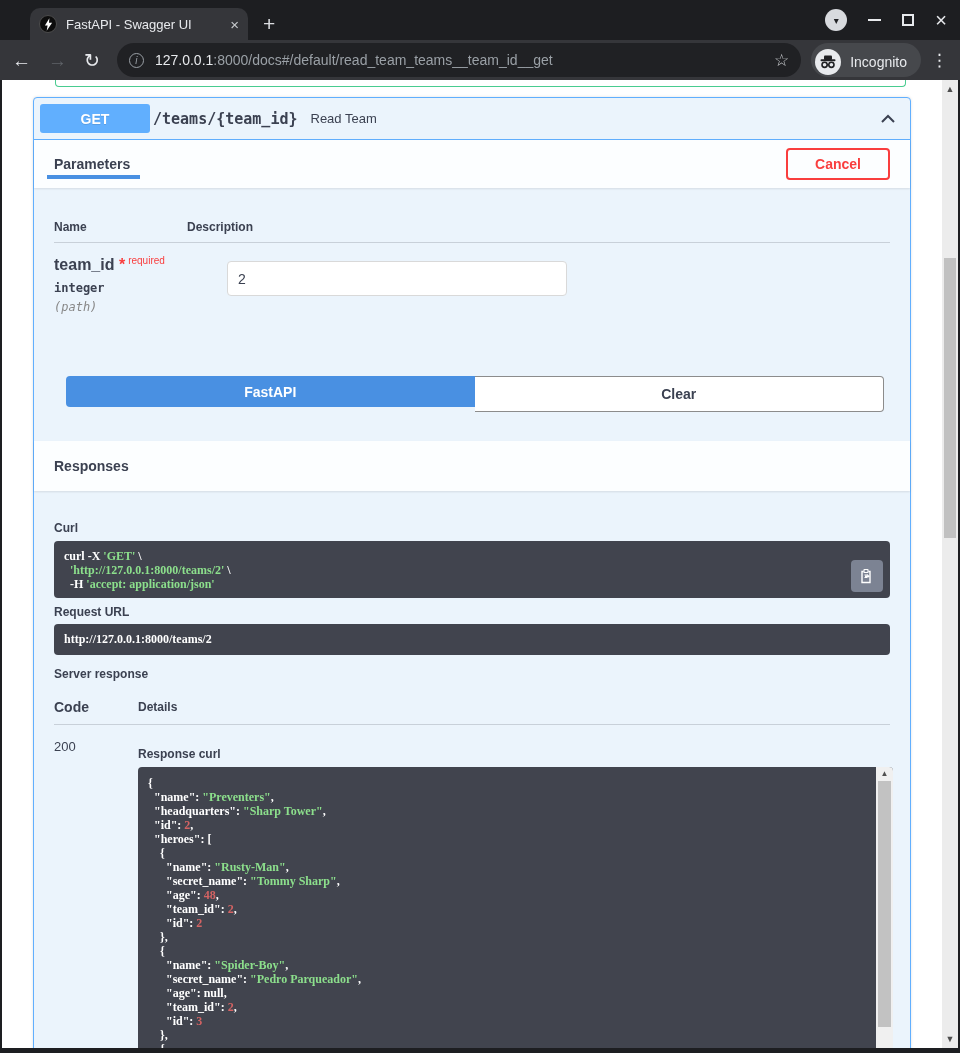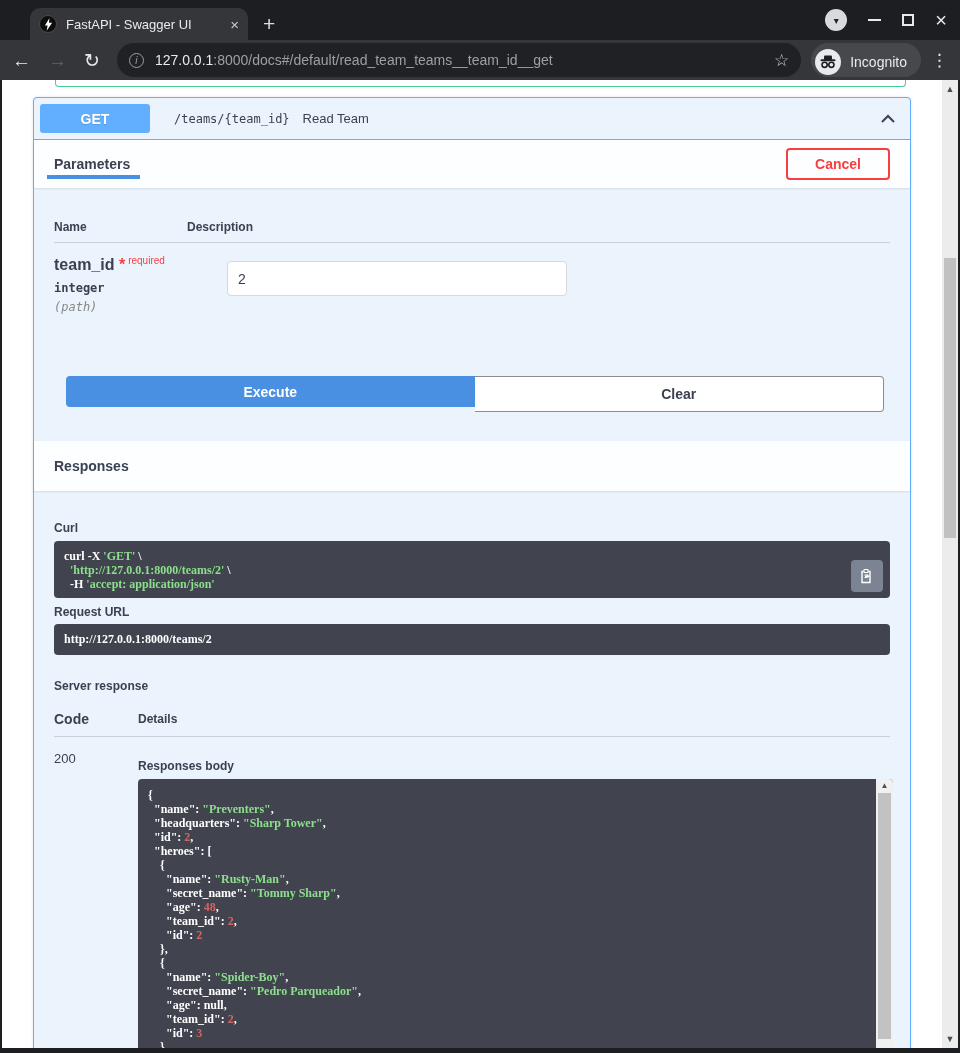--- a/index.html
+++ b/index.html
@@ -51,22 +51,22 @@
 
   .opblock { position:absolute; top:17px; left:31px; width:878px; height:1200px;
              background:var(--opblock-bg,#ebf4fc); border:1px solid var(--opblock-border,#61affe);
              border-radius:4px; box-shadow:0 0 3px rgba(0,0,0,.12); }
 
   .op-summary { display:flex; align-items:center; height:42px; padding:0 12px 0 6px;
                 border-bottom:1px solid var(--opblock-border,#61affe); cursor:pointer; }
   .method-chip { width:110px; height:29px; background:var(--method-get,#61affe); border-radius:3px;
                  color:#fff; font-weight:bold; font-size:14px; display:flex; align-items:center;
                  justify-content:center; text-shadow:0 1px 0 rgba(0,0,0,.1); }
-  .op-path { font-family:"DejaVu Sans Mono",monospace; font-weight:normal; font-size:12px;
-             color:var(--dark-text,#3b4151); margin-left:24px; }
+  .op-path { font-family:"DejaVu Sans Mono",monospace; font-weight:bold; font-size:15px;
+             color:var(--dark-text,#3b4151); margin-left:3px; }
   .op-desc { font-size:13px; color:var(--dark-text,#3b4151); margin-left:13px; flex:1; }
 
   .section-header { background:rgba(255,255,255,.85); height:48px; padding:0 20px;
                     display:flex; align-items:center; justify-content:space-between;
                     box-shadow:0 1px 2px rgba(0,0,0,.1); }
   .section-header.responses { height:50px; justify-content:flex-start; }
   .sec-title { font-size:14px; font-weight:bold; color:var(--dark-text,#3b4151); }
   .tab-item { position:relative; height:100%; display:flex; align-items:center; cursor:pointer; }
   .tab-item::after { content:""; position:absolute; left:-7px; right:-10px; bottom:9px; height:4px;
                      background:var(--execute-blue,#4990e2); }
@@ -103,21 +103,21 @@
   .code-block { background:var(--code-bg,#41444e); border-radius:4px; color:#fff;
                 font-family:Liberation Serif, serif; font-weight:600; font-size:12px;
                 line-height:14px; white-space:pre; overflow:hidden; }
   .curl-wrap { position:relative; margin-top:6px; }
   .curl-block { padding:8px 10px; height:57px; }
   .copy-btn { position:absolute; right:7px; top:19px; width:32px; height:32px; border:none;
               border-radius:4px; background:#7c8393; display:flex; align-items:center;
               justify-content:center; cursor:pointer; }
   .requrl-label { margin-top:7px; }
   .requrl-block { margin-top:5px; height:31px; padding:8px 10px; }
-  .server-resp-label { margin-top:24px; }
+  .server-resp-label { margin-top:12px; }
   .resp-table-head { display:flex; align-items:flex-start; margin-top:18px; padding-bottom:9px;
                      border-bottom:1px solid rgba(59,65,81,.2); }
   .col-code { width:84px; flex:none; }
   .code-label { font-size:14px; font-weight:bold; color:var(--dark-text,#3b4151); }
   .details-label { font-size:12px; font-weight:bold; color:var(--dark-text,#3b4151); margin-top:1px; }
   .resp-row { display:flex; margin-top:14px; }
   .status-code { font-size:13px; color:var(--dark-text,#3b4151); }
   .resp-body-col { flex:1; }
   .body-label { margin-top:8px; }
   .resp-body-wrap { position:relative; margin-top:6px; width:755px; height:310px; }
@@ -218,21 +218,21 @@
           </div>
           <div class="ptype">integer</div>
           <div class="ppath">(path)</div>
         </div>
         <div>
           <input class="param-input" type="text" value="2" style="">
         </div>
       </div>
 
       <div class="execute-row">
-        <button class="execute-btn">Execute</button>
+        <button class="execute-btn">FastAPI</button>
         <button class="clear-btn">Clear</button>
       </div>
     </div>
 
     <div class="section-header responses">
       <span class="sec-title">Responses</span>
     </div>
 
     <div class="responses-body">
       <div class="block-label">Curl</div>
@@ -254,21 +254,21 @@
       <div class="block-label server-resp-label">Server response</div>
 
       <div class="resp-table-head">
         <span class="col-code code-label">Code</span>
         <span class="details-label">Details</span>
       </div>
 
       <div class="resp-row">
         <span class="col-code status-code">200</span>
         <div class="resp-body-col">
-          <div class="block-label body-label">Responses body</div>
+          <div class="block-label body-label">Response curl</div>
           <div class="resp-body-wrap">
             <div class="code-block resp-body-block"><div class="code-line"><span class="tok-p">{</span></div><div class="code-line"><span class="tok-p">  "name": </span><span class="tok-s">"Preventers"</span><span class="tok-p">,</span></div><div class="code-line"><span class="tok-p">  "headquarters": </span><span class="tok-s">"Sharp Tower"</span><span class="tok-p">,</span></div><div class="code-line"><span class="tok-p">  "id": </span><span class="tok-n">2</span><span class="tok-p">,</span></div><div class="code-line"><span class="tok-p">  "heroes": [</span></div><div class="code-line"><span class="tok-p">    {</span></div><div class="code-line"><span class="tok-p">      "name": </span><span class="tok-s">"Rusty-Man"</span><span class="tok-p">,</span></div><div class="code-line"><span class="tok-p">      "secret_name": </span><span class="tok-s">"Tommy Sharp"</span><span class="tok-p">,</span></div><div class="code-line"><span class="tok-p">      "age": </span><span class="tok-n">48</span><span class="tok-p">,</span></div><div class="code-line"><span class="tok-p">      "team_id": </span><span class="tok-n">2</span><span class="tok-p">,</span></div><div class="code-line"><span class="tok-p">      "id": </span><span class="tok-n">2</span></div><div class="code-line"><span class="tok-p">    },</span></div><div class="code-line"><span class="tok-p">    {</span></div><div class="code-line"><span class="tok-p">      "name": </span><span class="tok-s">"Spider-Boy"</span><span class="tok-p">,</span></div><div class="code-line"><span class="tok-p">      "secret_name": </span><span class="tok-s">"Pedro Parqueador"</span><span class="tok-p">,</span></div><div class="code-line"><span class="tok-p">      "age": </span><span class="tok-l">null</span><span class="tok-p">,</span></div><div class="code-line"><span class="tok-p">      "team_id": </span><span class="tok-n">2</span><span class="tok-p">,</span></div><div class="code-line"><span class="tok-p">      "id": </span><span class="tok-n">3</span></div><div class="code-line"><span class="tok-p">    },</span></div><div class="code-line"><span class="tok-p">    {</span></div></div>
             <div class="inner-scrollbar">
               <span class="inner-scroll-up">▲</span>
               <div class="inner-thumb"></div>
             </div>
           </div>
         </div>
       </div>
     </div>

